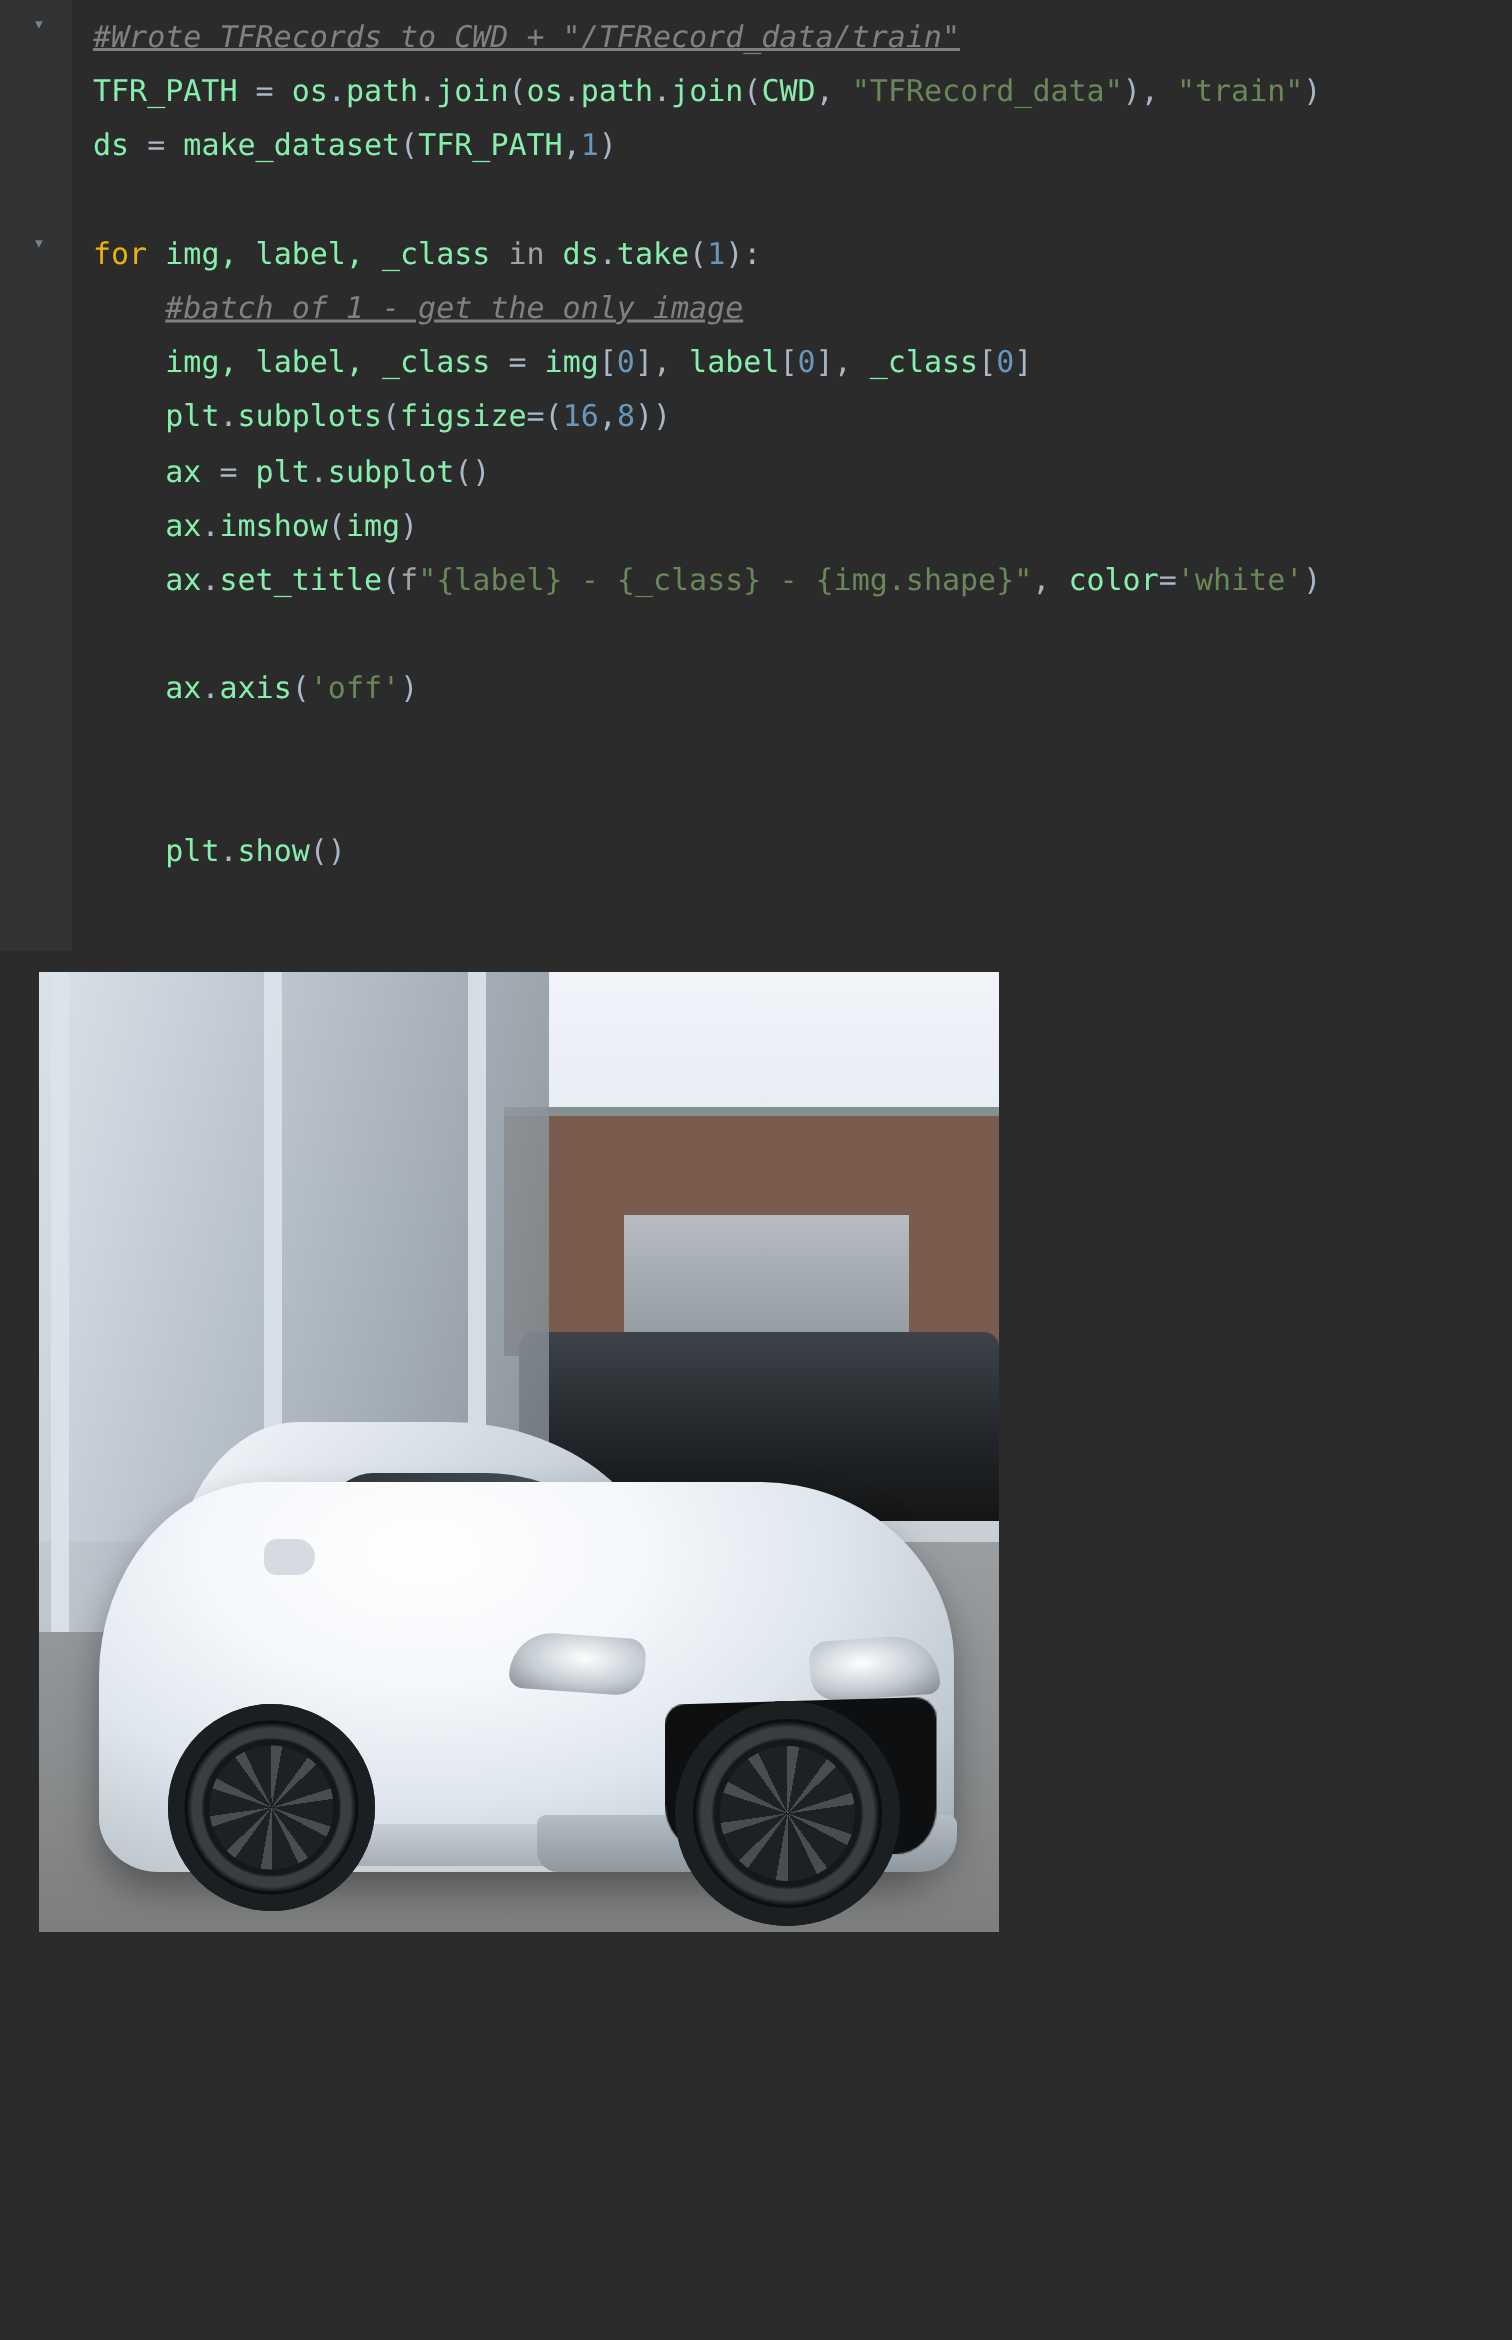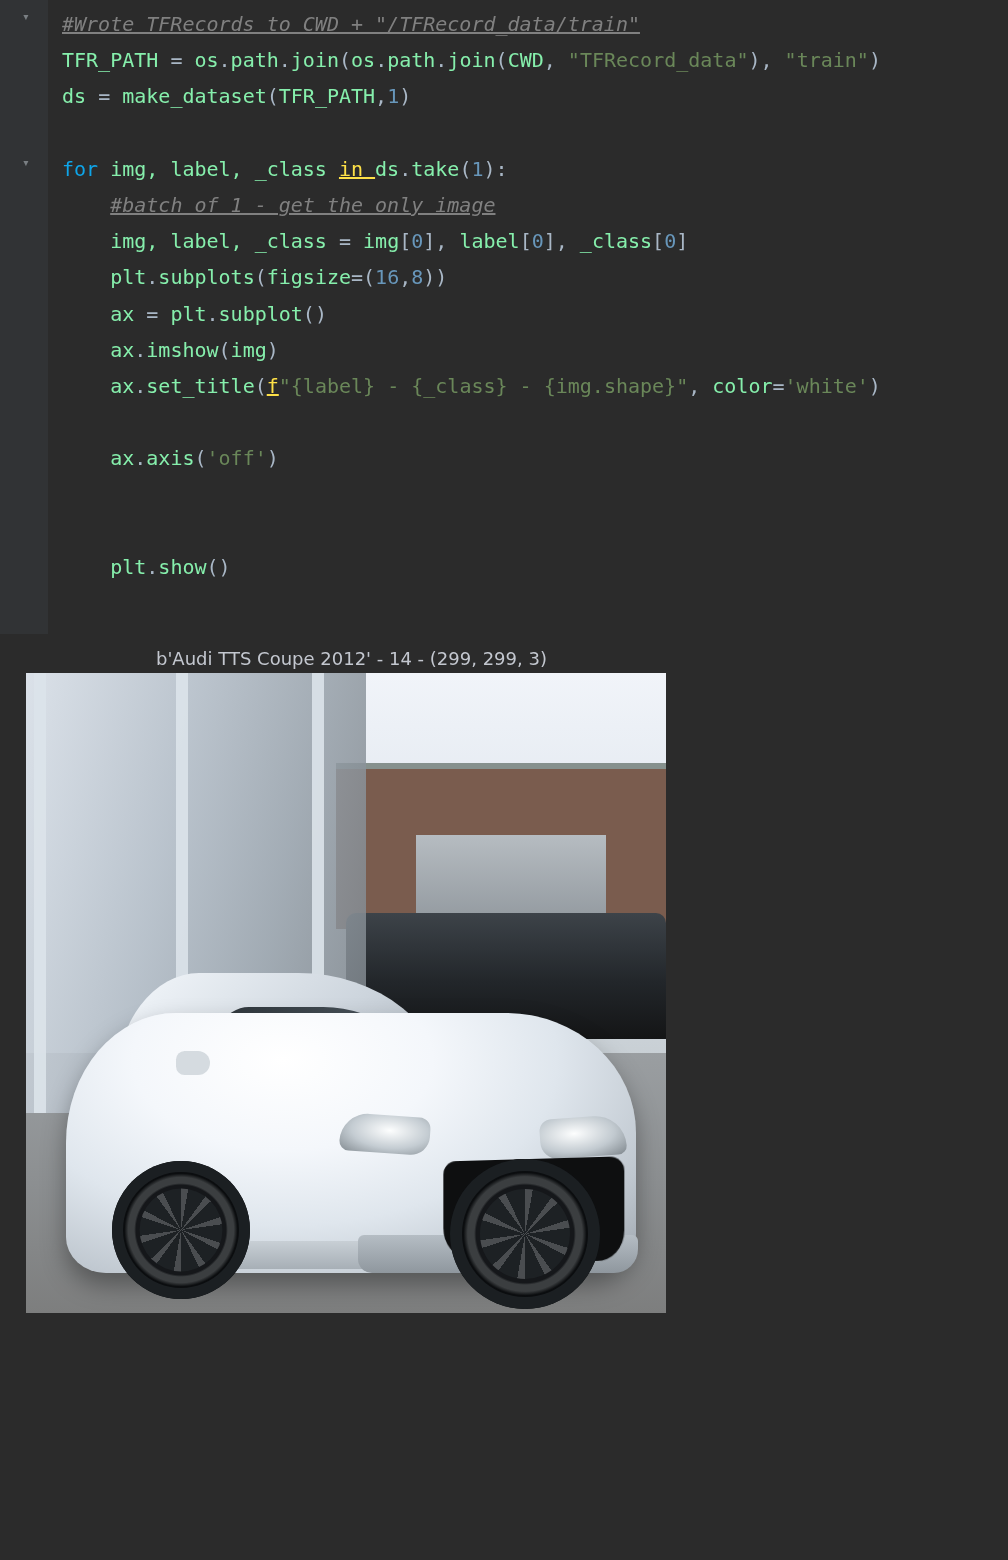--- a/index.html
+++ b/index.html
@@ -41,22 +41,22 @@
   }
   .code-block {
     flex: 1;
     background: #2b2b2b;
     padding: 6px 0 20px 14px;
     line-height: 36.2px;
     white-space: pre;
   }
   .tok-comment { color: #808080; font-style: italic; text-decoration: underline; }
   .tok-op { color: #a9b7c6; }
-  .tok-kw { color: #fde047; text-decoration: underline; }
-  .tok-kw-for { color: #0ea5e9; font-weight: 500;}
+  .tok-kw { color: #a3a3a3; }
+  .tok-kw-for { color: #eab308; font-weight: 500;}
   .tok-str { color: #6a8759; }
   .tok-num { color: #6897bb; }
   .tok-paren { color: #a9b7c6; }
   .tok-ident { color: #86efac; }
 
   .output-area {
     background: #2b2b2b;
     flex: 1;
     padding: 14px 0 0 26px;
     display: flex;
@@ -211,21 +211,20 @@
     <span class="tok-ident">ax</span><span class="tok-op">.</span><span class="tok-ident">set_title</span><span class="tok-paren">(</span><span class="tok-kw">f</span><span class="tok-str">"{label} - {_class} - {img.shape}"</span><span class="tok-op">, </span><span class="tok-ident">color</span><span class="tok-op">=</span><span class="tok-str">'white'</span><span class="tok-paren">)</span>
 
     <span class="tok-ident">ax</span><span class="tok-op">.</span><span class="tok-ident">axis</span><span class="tok-paren">(</span><span class="tok-str">'off'</span><span class="tok-paren">)</span>
 
 
     <span class="tok-ident">plt</span><span class="tok-op">.</span><span class="tok-ident">show</span><span class="tok-paren">(</span><span class="tok-paren">)</span>
 </div>
   </div>
 
   <div class="output-area">
-    <div class="plot-title">b'Audi TTS Coupe 2012' - 14 - (299, 299, 3)</div>
     <div class="plot-image">
       <div class="sky"></div>
       <div class="warehouse"></div>
       <div class="shed"></div>
       <div class="ground"></div>
       <div class="cars-row"></div>
       <div class="showroom-glass"></div>
       <div class="pillar p1"></div>
       <div class="pillar p2"></div>
       <div class="pillar p3"></div>

